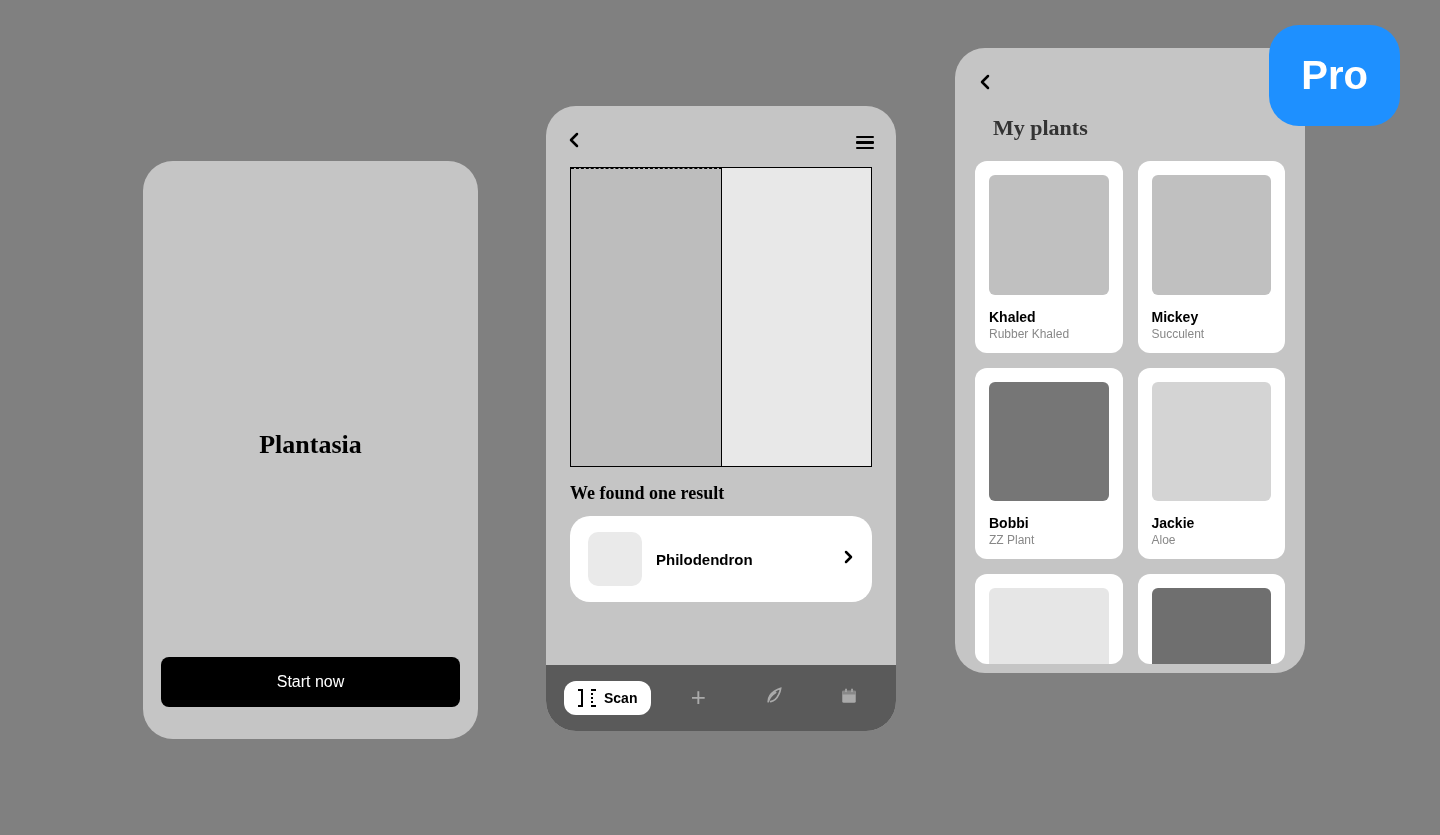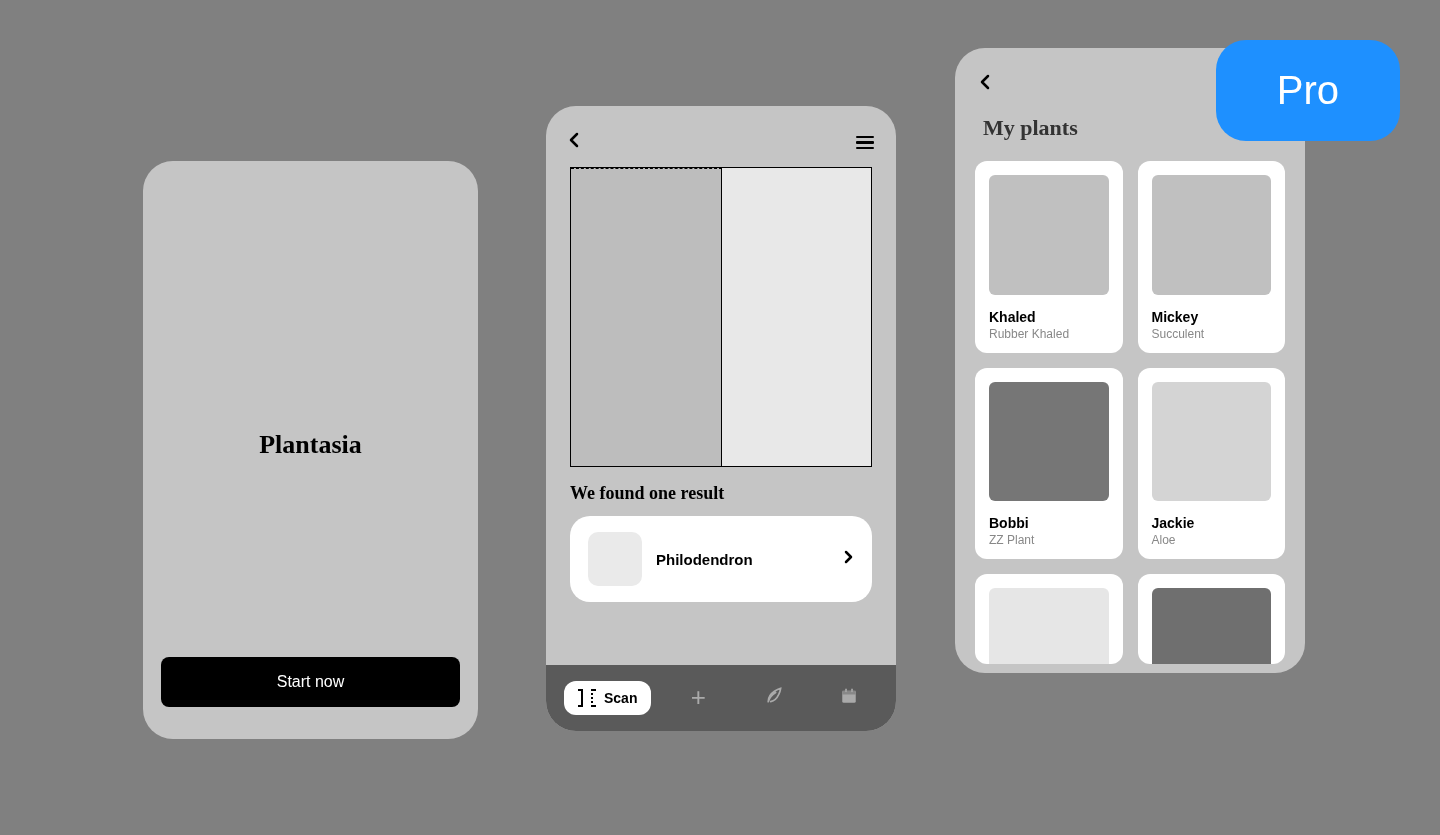--- a/index.html
+++ b/index.html
@@ -211,21 +211,21 @@
       display: block;
       margin-bottom: 20px;
       margin-left: 4px;
     }
     .plants-title {
       font-family: Georgia, serif;
       font-weight: bold;
       font-size: 22px;
       color: #333;
       margin-bottom: 20px;
-      margin-left: 8px;
+      margin-left: 18px;
     }
     .plants-grid {
       display: grid;
       grid-template-columns: 1fr 1fr;
       gap: 15px;
     }
     .plant-card {
       background: #ffffff;
       border-radius: 12px;
       padding: 14px 14px 12px 14px;
@@ -252,26 +252,26 @@
       overflow: hidden;
     }
     .plant-card.partial .plant-image {
       margin-bottom: 0;
     }
 
     
     .pro-badge {
       position: absolute;
       right: 40px;
-      top: 40px;
+      top: 25px;
       background: #1e90ff;
       color: #fff;
       font-size: 40px;
-      font-weight: 400;
-      padding: 28px 61px;
+      font-weight: 700;
+      padding: 28px 32px;
       border-radius: 30px;
     }
 
     .leaf-svg { width: 20px; height: 20px; }
     .cal-svg { width: 18px; height: 18px; }
     .plus-svg { font-size: 26px; line-height: 1; font-weight: 300; }
   </style>
 </head>
 <body>
 

